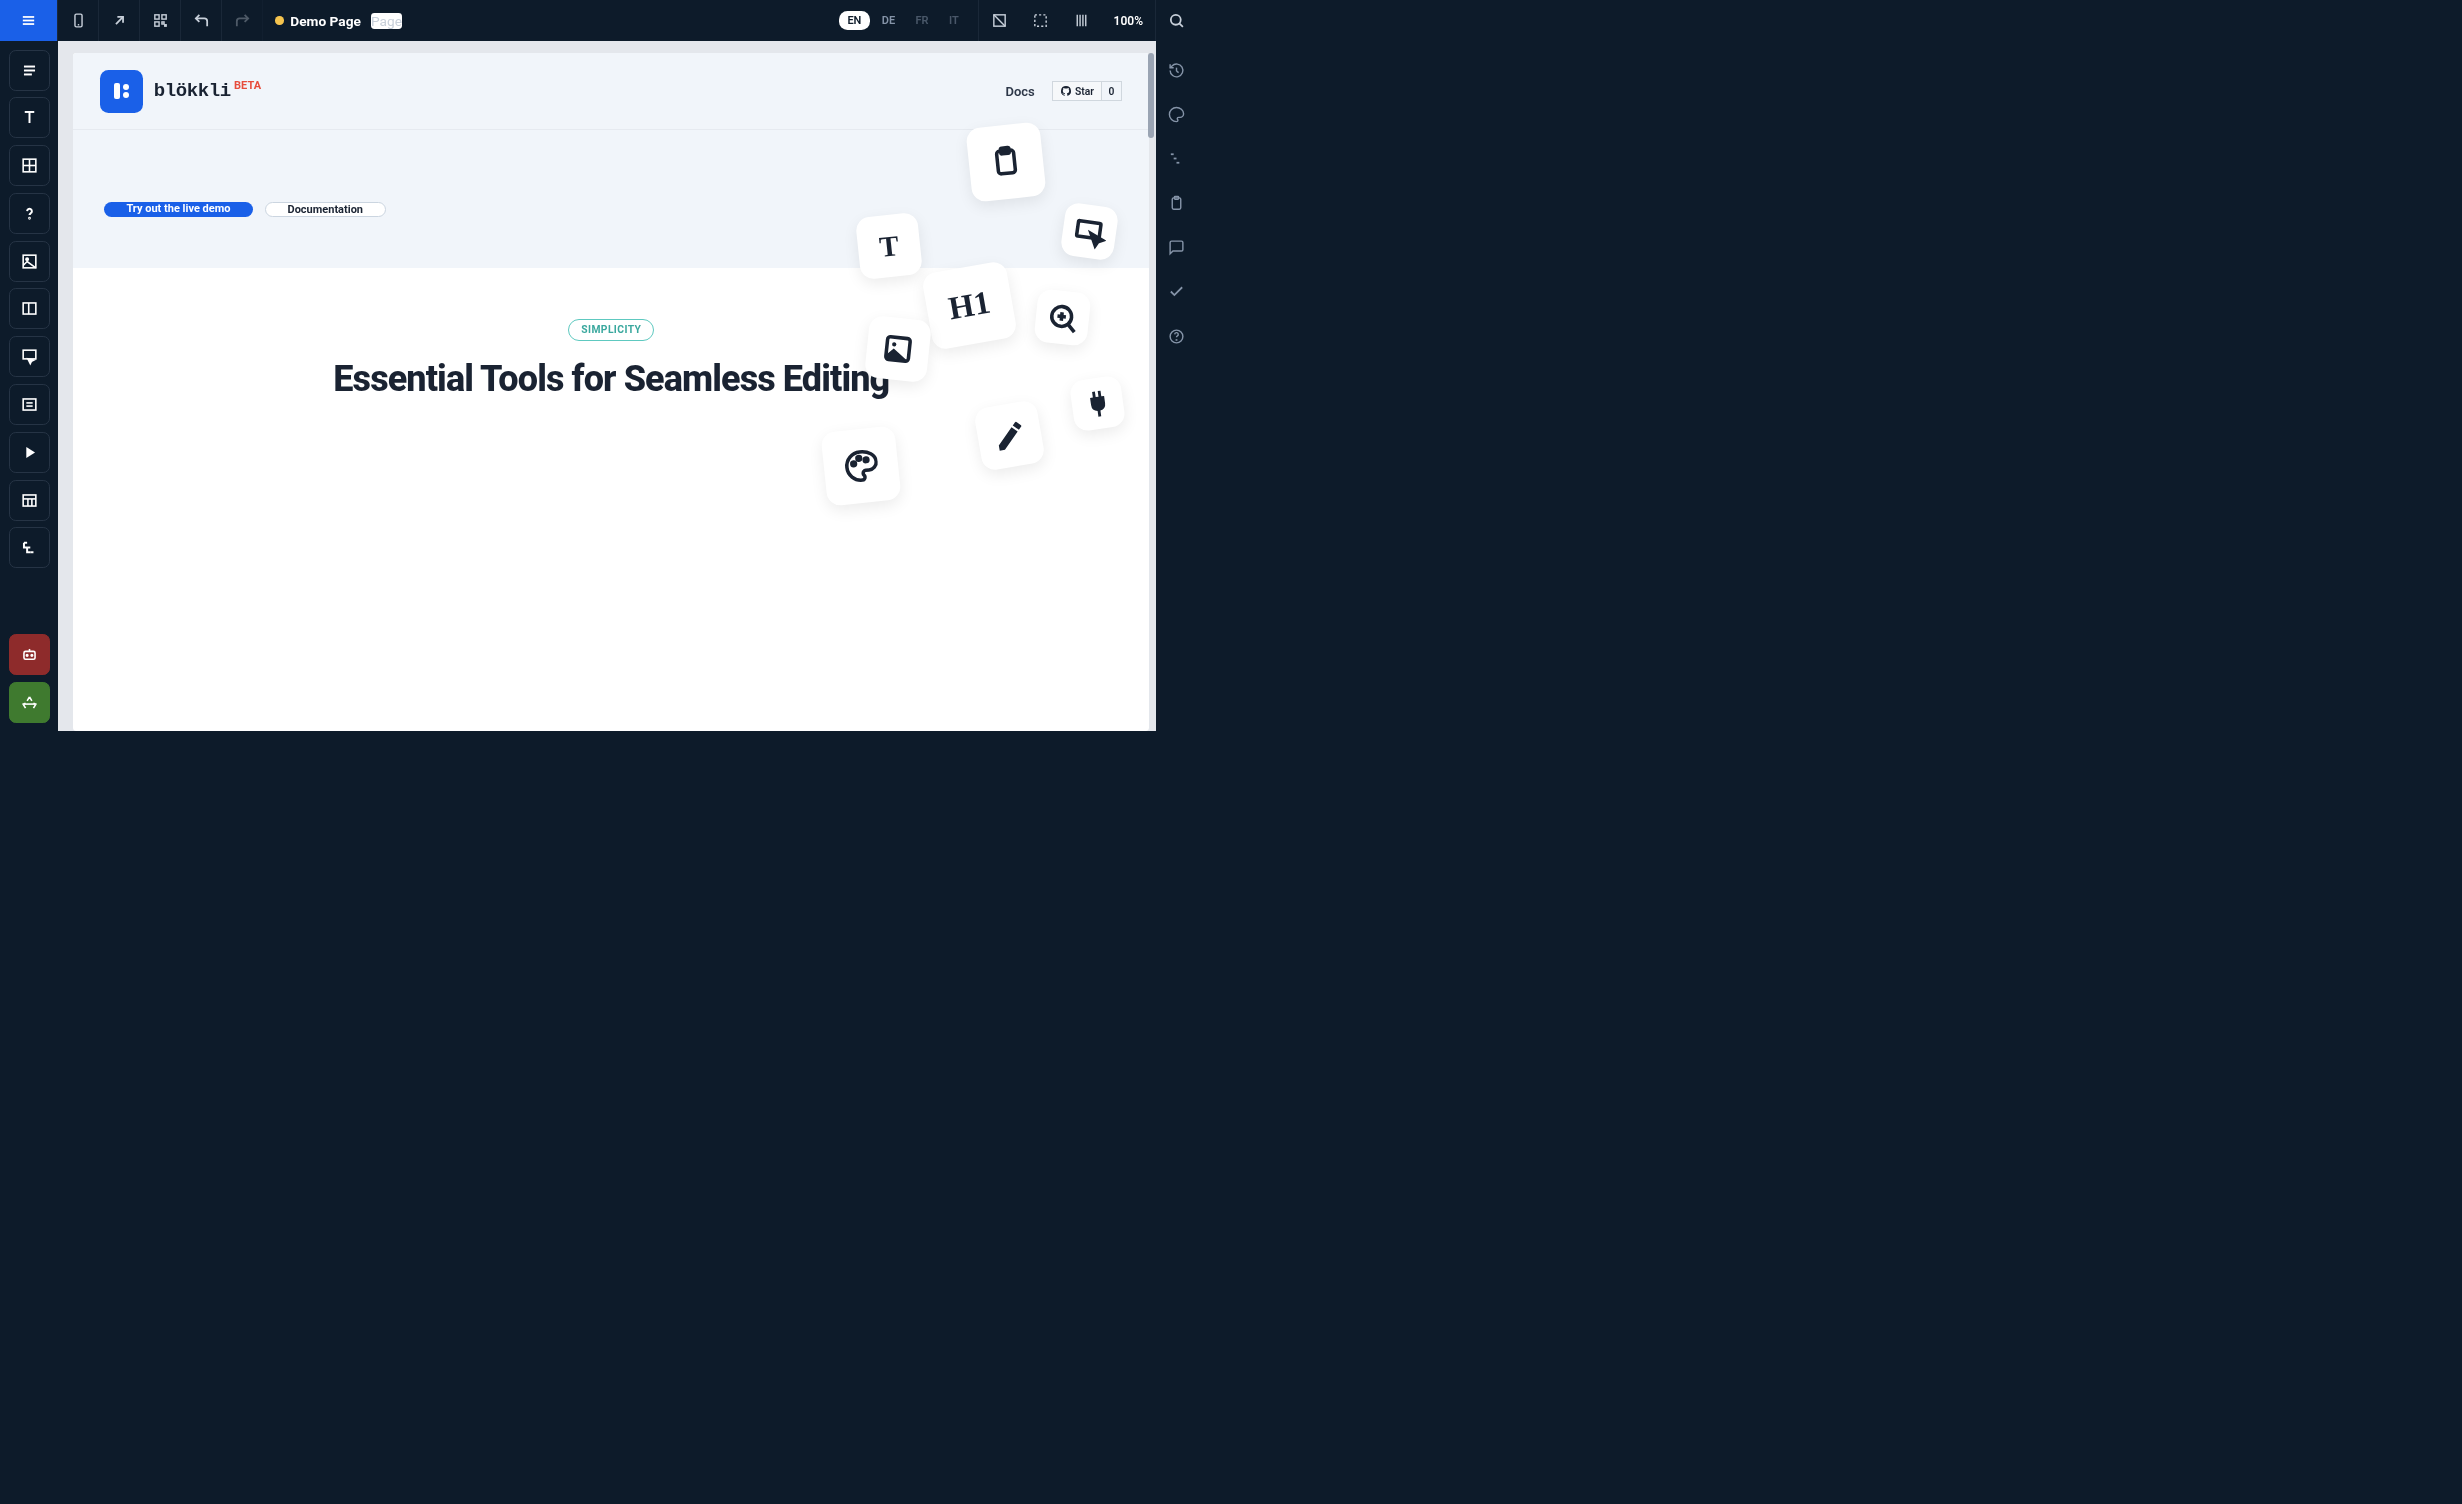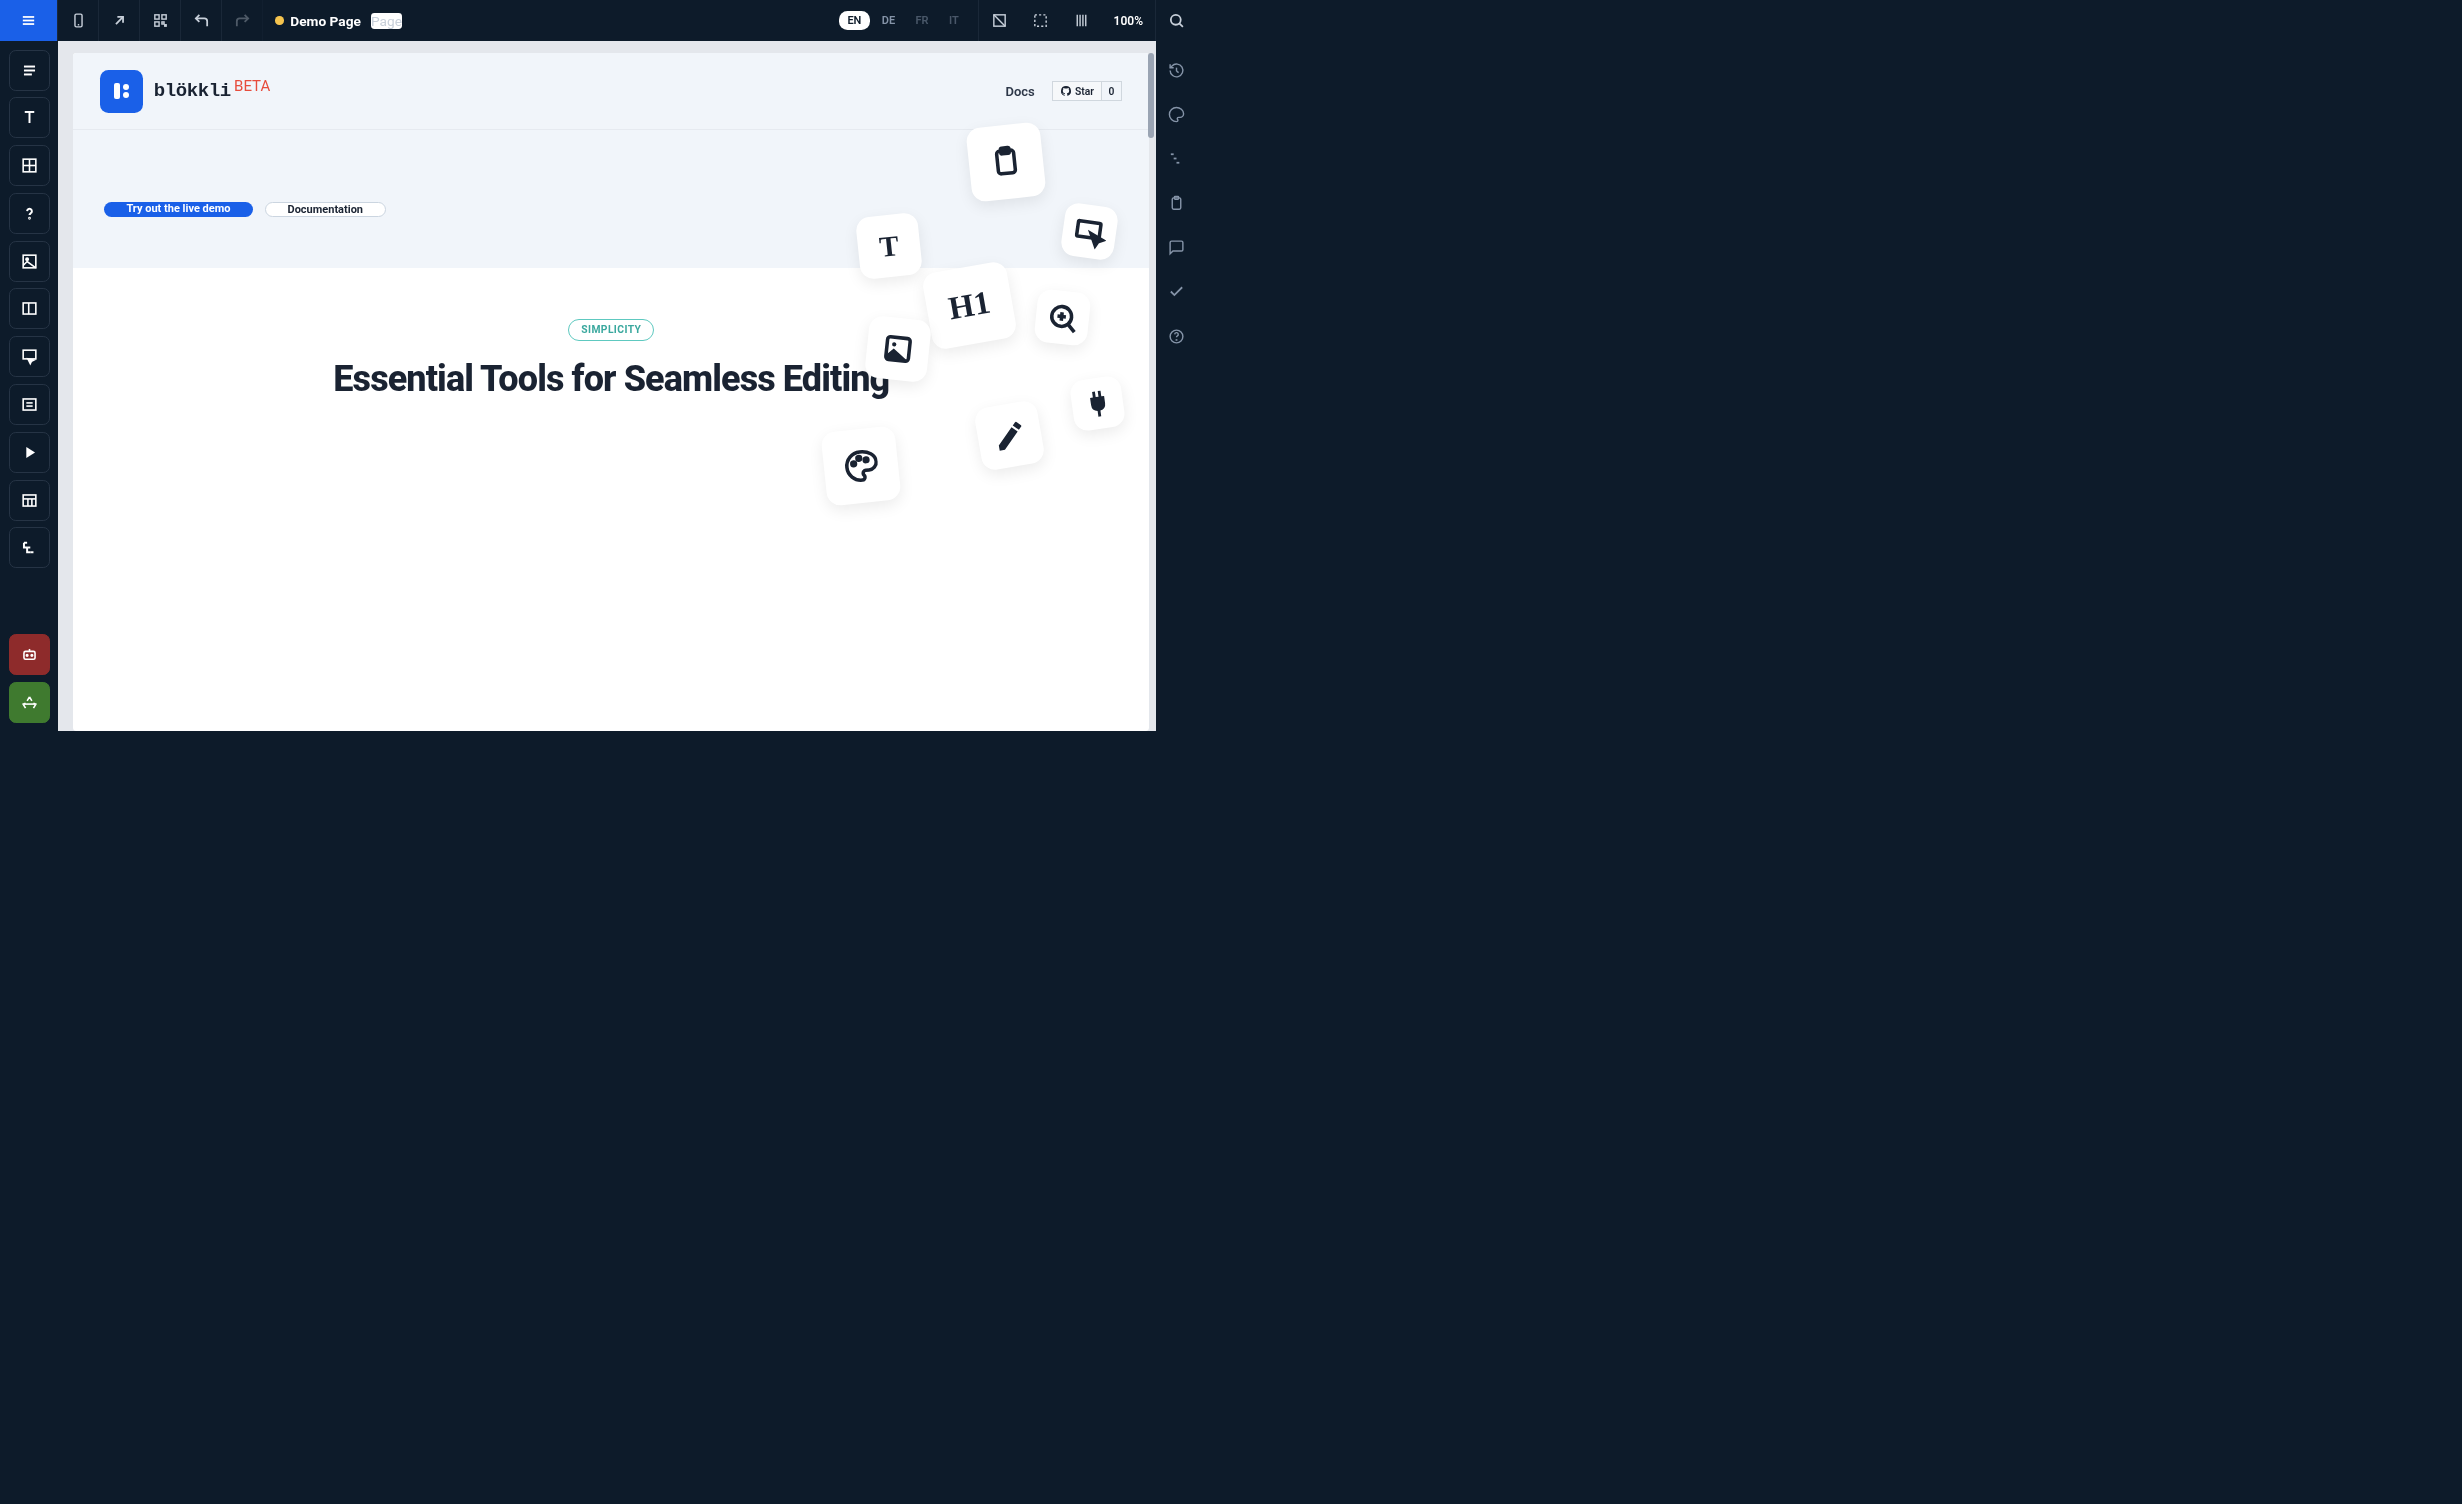--- a/index.html
+++ b/index.html
@@ -137,21 +137,21 @@
   align-items: center;
   padding: 0 27px;
 }
 .logo-box {
   width: 43px; height: 43px; background: #1a60e8; border-radius: 8.5px;
   display: flex; align-items: center; justify-content: center; color: #fff;
   font-weight: 900; font-size: 22px;
 }
 .brand { font-weight: 800; font-size: 19px; margin-left: 10.3px; letter-spacing: -0.4px; font-family: Liberation Mono, monospace;}
 .badge-beta {
-  color: #e74c3c; font-weight: 400; font-size: 15px;
+  color: #e74c3c; font-weight: 700; font-size: 11px;
   margin-left: 3.4px; position: relative; top: -5.1px;
 }
 .page-header-right {
   margin-left: auto; display: flex; align-items: center; gap: 17px; padding-left: 20px;
 }
 .docs-link { font-weight: 600; color: #2d3748; font-size: 13px;}
 .gh-star {
   border: 0.9px solid #d0d7de; border-radius: 0;
   display: flex; align-items: center; overflow: hidden;
   font-size: 10.3px; font-weight: 600;

